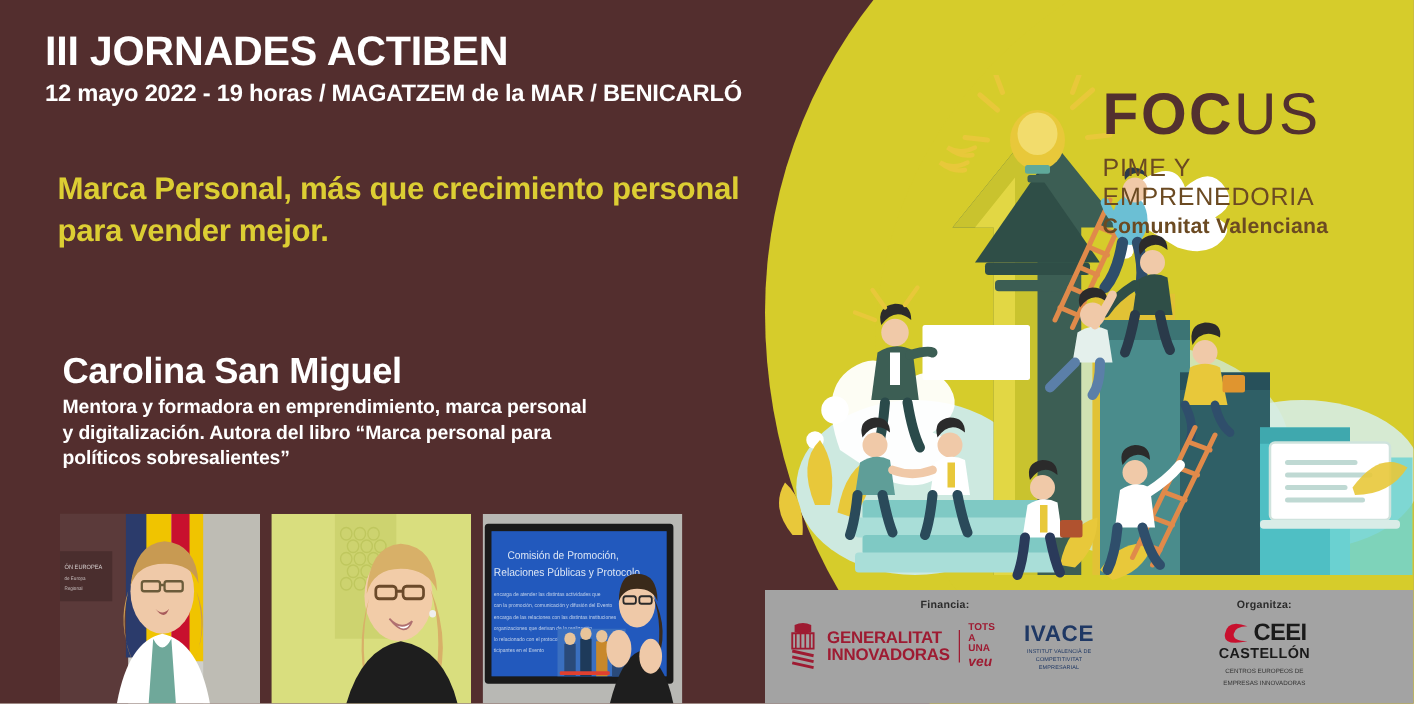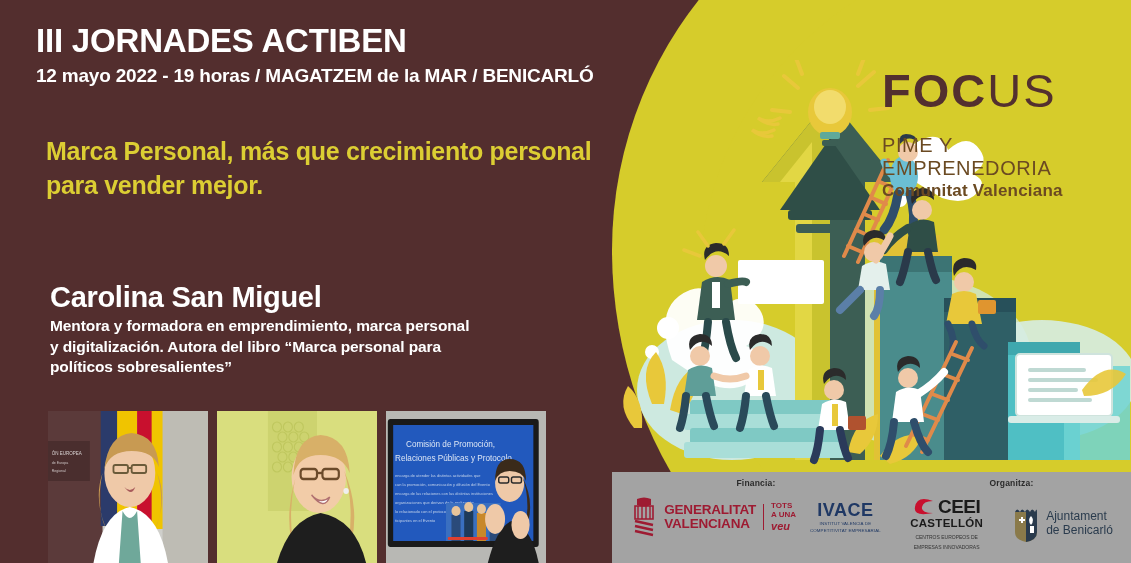--- a/index.html
+++ b/index.html
@@ -61,21 +61,21 @@
   .spk-bio {
     color:#ffffff; font-size:15.5px; font-weight:bold;
     line-height:1.30; margin-top:4px; letter-spacing:-0.1px;
   }
 
   
   .focus { position:absolute; left:882px; top:68px; width:240px; }
   .focus-word { font-size:47px; line-height:0.98; letter-spacing:2px; }
   .focus-word .b { color:#53302F; font-weight:bold; }
   .focus-word .l { color:#53302F; font-weight:normal; }
-  .focus-l1 { color:#6B4A22; font-size:20px; letter-spacing:0.6px; margin-top:20px; }
+  .focus-l1 { color:#6B4A22; font-size:20px; letter-spacing:0.6px; margin-top:10px; }
   .focus-l2 { color:#6B4A22; font-size:17px; letter-spacing:0.2px; margin-top:1px;font-weight:bold; }
 
   
   .illus { position:absolute; left:612px; top:60px; width:519px; height:420px; }
   .illus svg { width:100%; height:100%; display:block; }
 
   
   .photos { position:absolute; left:48px; top:411px; display:flex; gap:9px; }
   .photo { width:160px; height:152px; overflow:hidden; position:relative; }
   .photo svg { position:absolute; inset:0; width:100%; height:100%; }
@@ -438,21 +438,21 @@
 
         <div class="gv">
           <svg width="26" height="40" viewBox="0 0 26 40" xmlns="http://www.w3.org/2000/svg">
             <path d="M6 2 q7 -3 14 0 l0 6 q-7 3 -14 0 Z" fill="#9E1B32"></path>
             <path d="M4 9 h18 v13 h-18 Z" fill="none" stroke="#9E1B32" stroke-width="1.6"></path>
             <path d="M7 9 v13 M11 9 v13 M15 9 v13 M19 9 v13" stroke="#9E1B32" stroke-width="1.4"></path>
             <path d="M4 24 l18 4 M4 29 l18 4 M4 34 l18 4" stroke="#9E1B32" stroke-width="2.4"></path>
           </svg>
           <div class="gv-text">
             <div>GENERALITAT</div>
-            <div>VALENCIANA</div>
+            <div>INNOVADORAS</div>
           </div>
           <div class="gv-div"></div>
           <div class="gv-tots">
             <div>TOTS</div>
             <div>A UNA</div>
             <div class="gv-veu">veu</div>
           </div>
         </div>
 
         <div class="ivace-wrap">
@@ -473,32 +473,18 @@
             <svg width="22" height="20" viewBox="0 0 22 20" xmlns="http://www.w3.org/2000/svg">
               <path d="M20 4 q-16 -6 -18 6 q-2 10 18 6 q-12 0 -11 -6 q1 -6 11 -6 Z" fill="#C8102E"></path>
             </svg>
             <div class="ceei-word">CEEI</div>
           </div>
           <div class="ceei-cast">CASTELLÓN</div>
           <div class="ceei-sub">CENTROS EUROPEOS DE</div>
           <div class="ceei-sub">EMPRESAS INNOVADORAS</div>
         </div>
 
-        <div class="ajt">
-          <svg width="26" height="36" viewBox="0 0 26 36" xmlns="http://www.w3.org/2000/svg">
-            <path d="M2 6 h22 v20 q0 8 -11 10 q-11 -2 -11 -10 Z" fill="#8A7A4A"></path>
-            <path d="M13 6 v30 q11 -2 11 -10 V6 Z" fill="#2A3B4D"></path>
-            <path d="M2 6 q2 -5 5 0 q2 -5 5 0 q2 -5 5 0 q2 -5 5 0 q2 -5 2 0 Z" fill="#2A3B4D"></path>
-            <path d="M6 14 h6 M9 11 v6" stroke="#FFFFFF" stroke-width="2"></path>
-            <path d="M18 10 q4 4 0 9 q-4 -5 0 -9 Z" fill="#FFFFFF"></path>
-            <path d="M17 20 h4 v7 h-4 Z" fill="#FFFFFF"></path>
-          </svg>
-          <div class="ajt-text">
-            <div>Ajuntament</div>
-            <div>de Benicarló</div>
-          </div>
-        </div>
 
       </div>
     </div>
   </div>
 
 </div>
 
 </body></html>

